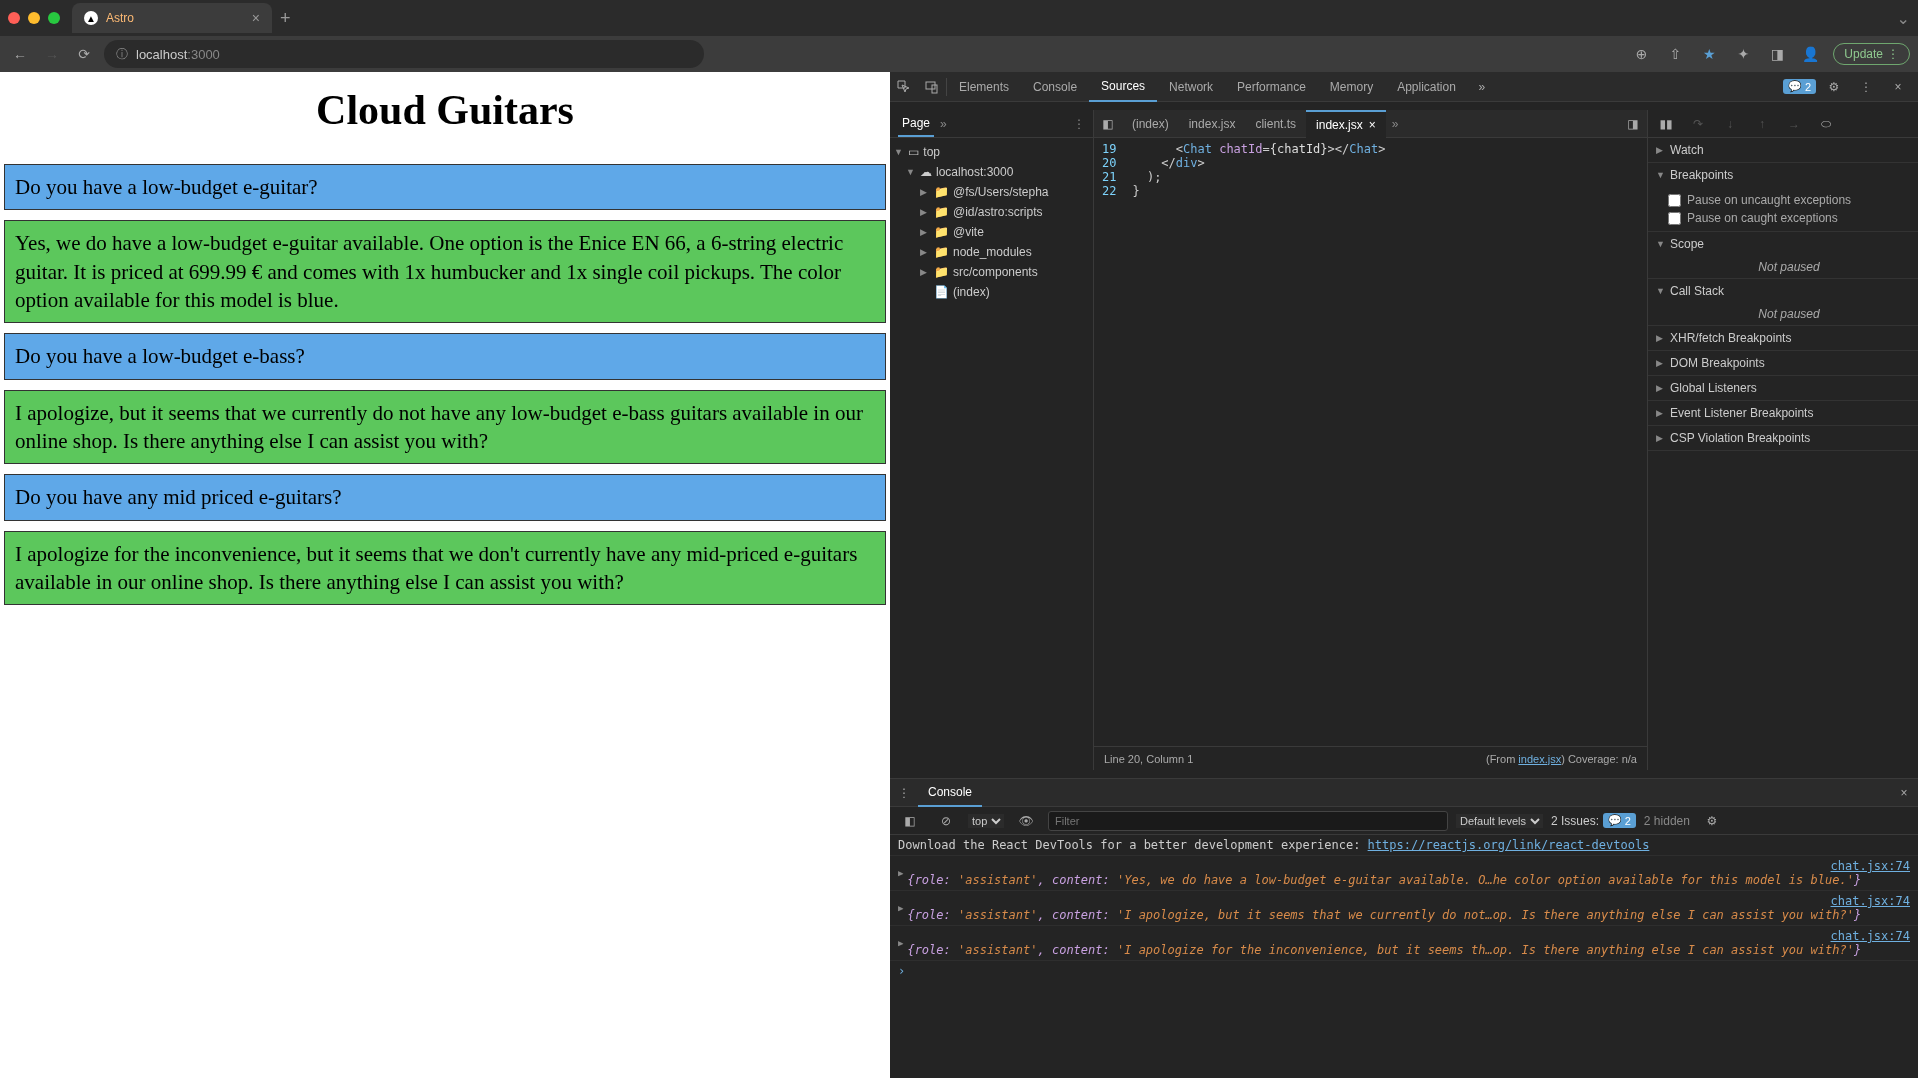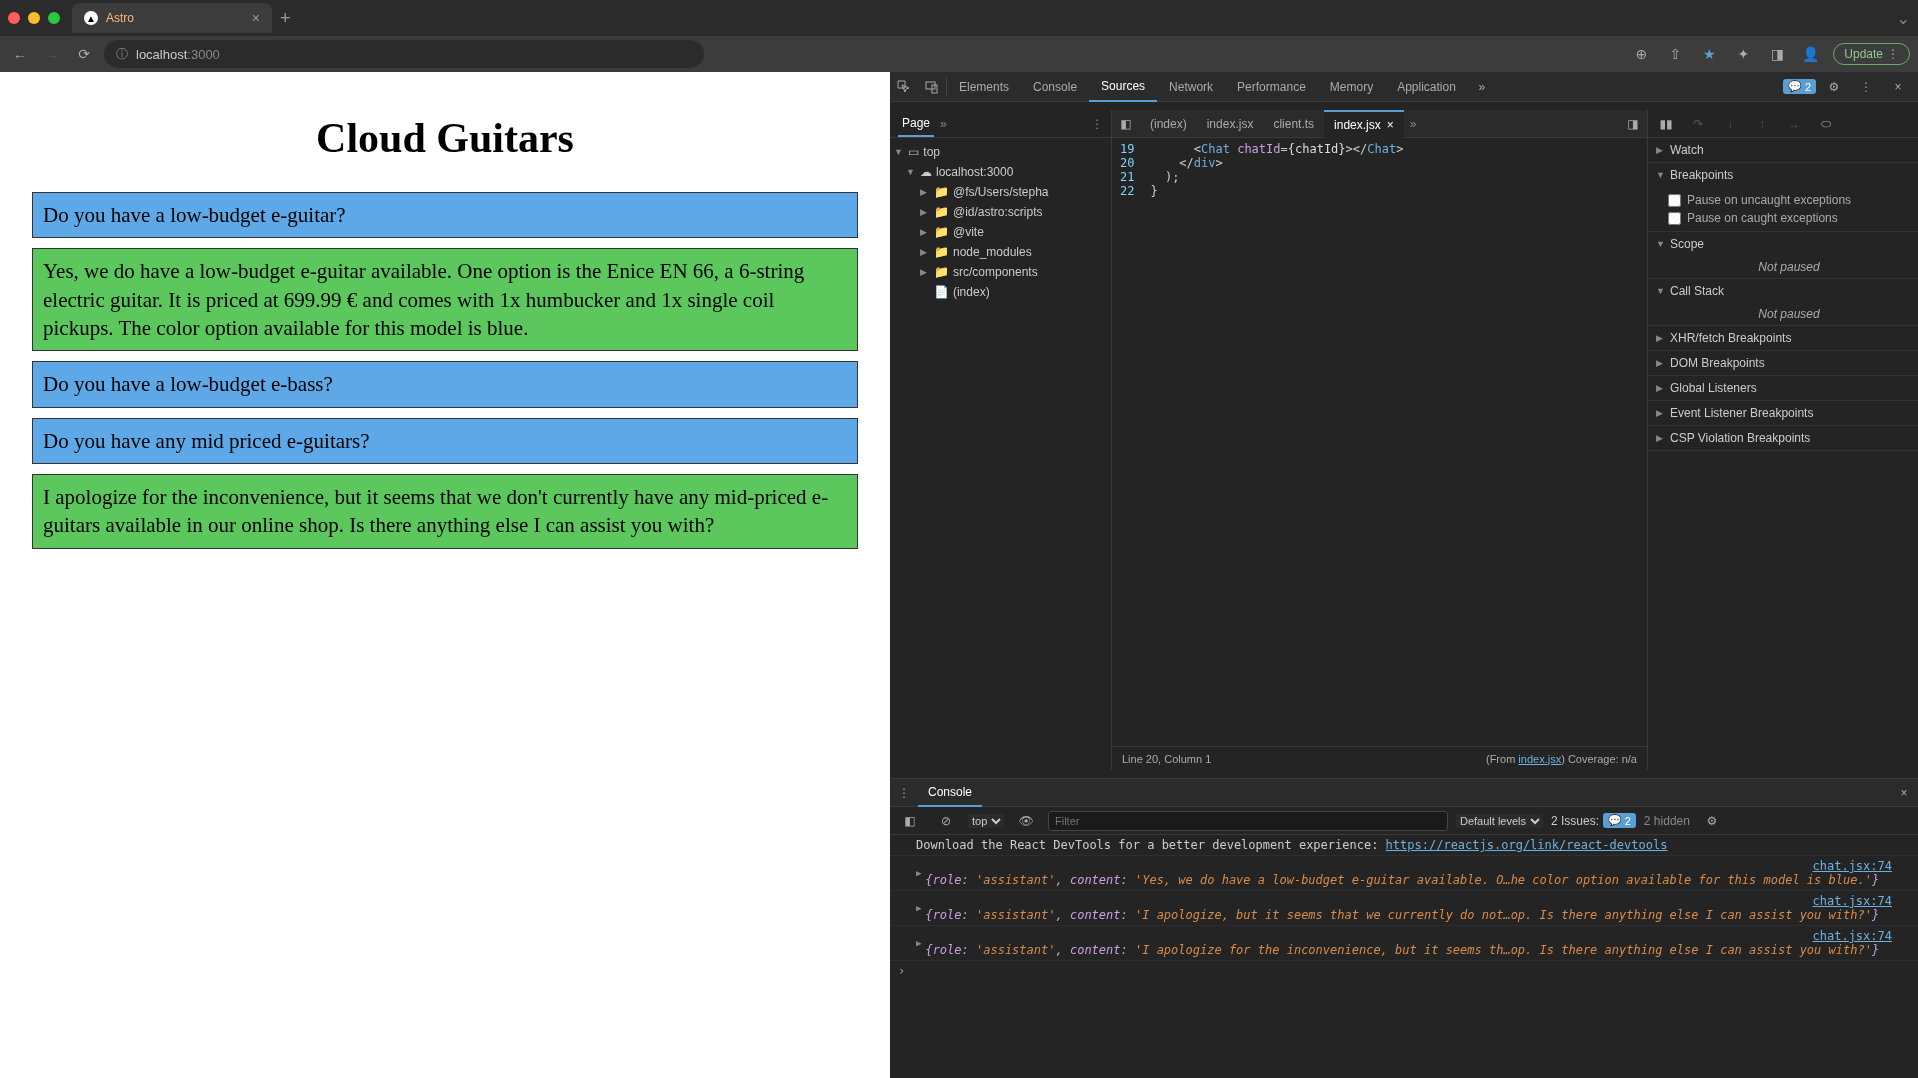--- a/index.html
+++ b/index.html
@@ -30,42 +30,42 @@
 .toolbar-btn { width: 24px; height: 24px; display: flex; align-items: center; justify-content: center; color: #aaa; cursor: pointer; font-size: 14px; }
 .url-bar { flex: 1; display: flex; align-items: center; background: #2b2b2b; border-radius: 16px; height: 28px; padding: 0 12px; max-width: 600px; }
 .url-icon { color: #888; margin-right: 8px; font-size: 12px; }
 .url-text { color: #ccc; font-size: 13px; }
 .url-text .dim { color: #888; }
 .toolbar-right { display: flex; align-items: center; gap: 10px; margin-left: auto; }
 .update-btn { border: 1px solid #6fa76f; color: #8fc98f; padding: 3px 10px; border-radius: 14px; font-size: 12px; display:flex; align-items:center; gap:4px; }
 
 
 .main { display: flex; height: calc(1078px - 72px); }
-.page { width: 890px; background: #fff; color: #000; padding: 32px; font-family: Georgia, "Times New Roman", serif; display:flex; flex-direction:column; }
+.page { width: 890px; background: #fff; color: #000; padding: 4px; font-family: Georgia, "Times New Roman", serif; display:flex; flex-direction:column; }
 .page h1 { text-align: center; font-size: 42px; font-weight: bold; margin: 10px 0 30px; }
 .chat-messages { flex: 1; }
 .msg { padding: 8px 10px; margin-bottom: 10px; font-size: 21px; line-height: 1.35; border: 1px solid #333; }
 .msg.user { background: #5fa8e8; }
 .msg.assistant { background: #5cc75c; }
 .chat-input-row { display: flex; gap: 8px; justify-content: center; margin-top: 20px; margin-bottom: 30px; }
 .chat-input { width: 650px; height: 30px; border: 1px solid #333; font-size: 14px; padding: 2px 4px; }
 .send-btn { padding: 4px 12px; font-size: 18px; border: 1px solid #333; background: #f0f0f0; font-family: Georgia, serif; }
 
 
 .devtools { flex: 1; background: #242424; display: flex; flex-direction: column; font-family: -apple-system, sans-serif; font-size: 12px; gap: 8px; }
 .devtools-tabs { display: flex; align-items: center; height: 30px; border-bottom: 1px solid #3a3a3a; background: #2b2b2b; }
 .dt-tab { padding: 0 12px; height: 30px; display: flex; align-items: center; color: #aaa; cursor: pointer; }
 .dt-tab.active { color: #fff; border-bottom: 2px solid #5a9fd4; }
 .dt-icon-btn { width: 28px; height: 28px; display: flex; align-items: center; justify-content: center; color: #aaa; cursor: pointer; }
 .dt-right { margin-left: auto; display: flex; align-items: center; gap: 4px; padding-right: 6px; }
 .badge-count { background: #5a9fd4; color: #fff; padding: 1px 5px; border-radius: 3px; font-size: 11px; display:flex; align-items:center; gap:3px; }
 
 
 .sources-panel { flex: 1; display: flex; overflow: hidden; }
-.file-nav { width: 222px; border-right: 1px solid #3a3a3a; background: #242424; overflow: hidden; }
+.file-nav { width: 204px; border-right: 1px solid #3a3a3a; background: #242424; overflow: hidden; }
 .file-nav-header { display: flex; align-items: center; height: 28px; border-bottom: 1px solid #3a3a3a; padding: 0 8px; }
 .file-nav-header .tab-label { color: #fff; border-bottom: 2px solid #5a9fd4; padding: 5px 4px; }
 .file-tree { padding: 4px 0; }
 .tree-item { display: flex; align-items: center; padding: 3px 0; color: #ccc; white-space: nowrap; }
 .tree-item .arrow { width: 10px; font-size: 9px; color: #888; }
 .tree-item .icon { margin: 0 4px; font-size: 12px; }
 
 .editor-area { flex: 1; display: flex; flex-direction: column; border-right: 1px solid #3a3a3a; min-width: 0; }
 .editor-tabs { display: flex; align-items: center; height: 28px; border-bottom: 1px solid #3a3a3a; background: #2b2b2b; }
 .editor-tab { padding: 0 10px; height: 28px; display: flex; align-items: center; color: #aaa; gap: 6px; }
@@ -91,21 +91,21 @@
 .dbg-body label { display: flex; align-items: center; gap: 6px; padding: 2px 0; }
 
 
 .console-drawer { height: 300px; border-top: 1px solid #3a3a3a; display: flex; flex-direction: column; background: #242424; }
 .console-header { display: flex; align-items: center; height: 28px; border-bottom: 1px solid #3a3a3a; background: #2b2b2b; }
 .console-header .tab-label { padding: 0 10px; height: 28px; display: flex; align-items: center; color: #fff; border-bottom: 2px solid #5a9fd4; }
 .console-toolbar { display: flex; align-items: center; height: 28px; border-bottom: 1px solid #3a3a3a; gap: 8px; padding: 0 6px; }
 .console-toolbar input { background: #1a1a1a; border: 1px solid #444; color: #ccc; padding: 2px 6px; border-radius: 3px; width: 400px; height: 20px; font-size: 11px; }
 .console-toolbar select { background: #2b2b2b; border: none; color: #ccc; font-size: 11px; }
 .console-body { flex: 1; overflow-y: auto; font-family: Menlo, Monaco, monospace; font-size: 12px; }
-.console-line { padding: 3px 26px; border-bottom: 1px solid #2e2e2e; display: flex; }
+.console-line { padding: 3px 8px; border-bottom: 1px solid #2e2e2e; display: flex; }
 .console-line .content { flex: 1; white-space: pre-wrap; }
 .console-line .src { color: #888; }
 .console-line .src a { color: #6fb0e0; text-decoration: underline; }
 .obj-key { color: #c8a0e0; }
 .obj-str { color: #d88b4a; }
 .prompt-line { padding: 3px 8px; color: #6fb0e0; }
 .row-inner { display:flex; flex-direction:column; flex:1; }
 .row-top { display:flex; }
 .expand-arrow { color:#888; margin-right:4px; font-size:9px; align-self:center; }
 
@@ -153,20 +153,21 @@
 </div>
 
 <div class="main">
 
   <div class="page">
     <h1>Cloud Guitars</h1>
     <div class="chat-messages">
       <div class="msg user">Do you have a low-budget e-guitar?</div>
       <div class="msg assistant">Yes, we do have a low-budget e-guitar available. One option is the Enice EN 66, a 6-string electric guitar. It is priced at 699.99 € and comes with 1x humbucker and 1x single coil pickups. The color option available for this model is blue.</div>
       <div class="msg user">Do you have a low-budget e-bass?</div>
+      <div class="msg assistant">I apologize, but it seems that we currently do not have any low-budget e-bass guitars available in our online shop. Is there anything else I can assist you with?</div>
       <div class="msg user">Do you have any mid priced e-guitars?</div>
       <div class="msg assistant">I apologize for the inconvenience, but it seems that we don't currently have any mid-priced e-guitars available in our online shop. Is there anything else I can assist you with?</div>
     </div>
   </div>
 
   <div class="devtools">
     <div class="devtools-tabs">
       <div class="dt-icon-btn">
         <svg width="14" height="14" viewBox="0 0 14 14">
             <path d="M1 1h7v7H1z M5 5l7 3-3 1-1 3z" fill="none" stroke="#aaa" stroke-width="1"></path>

